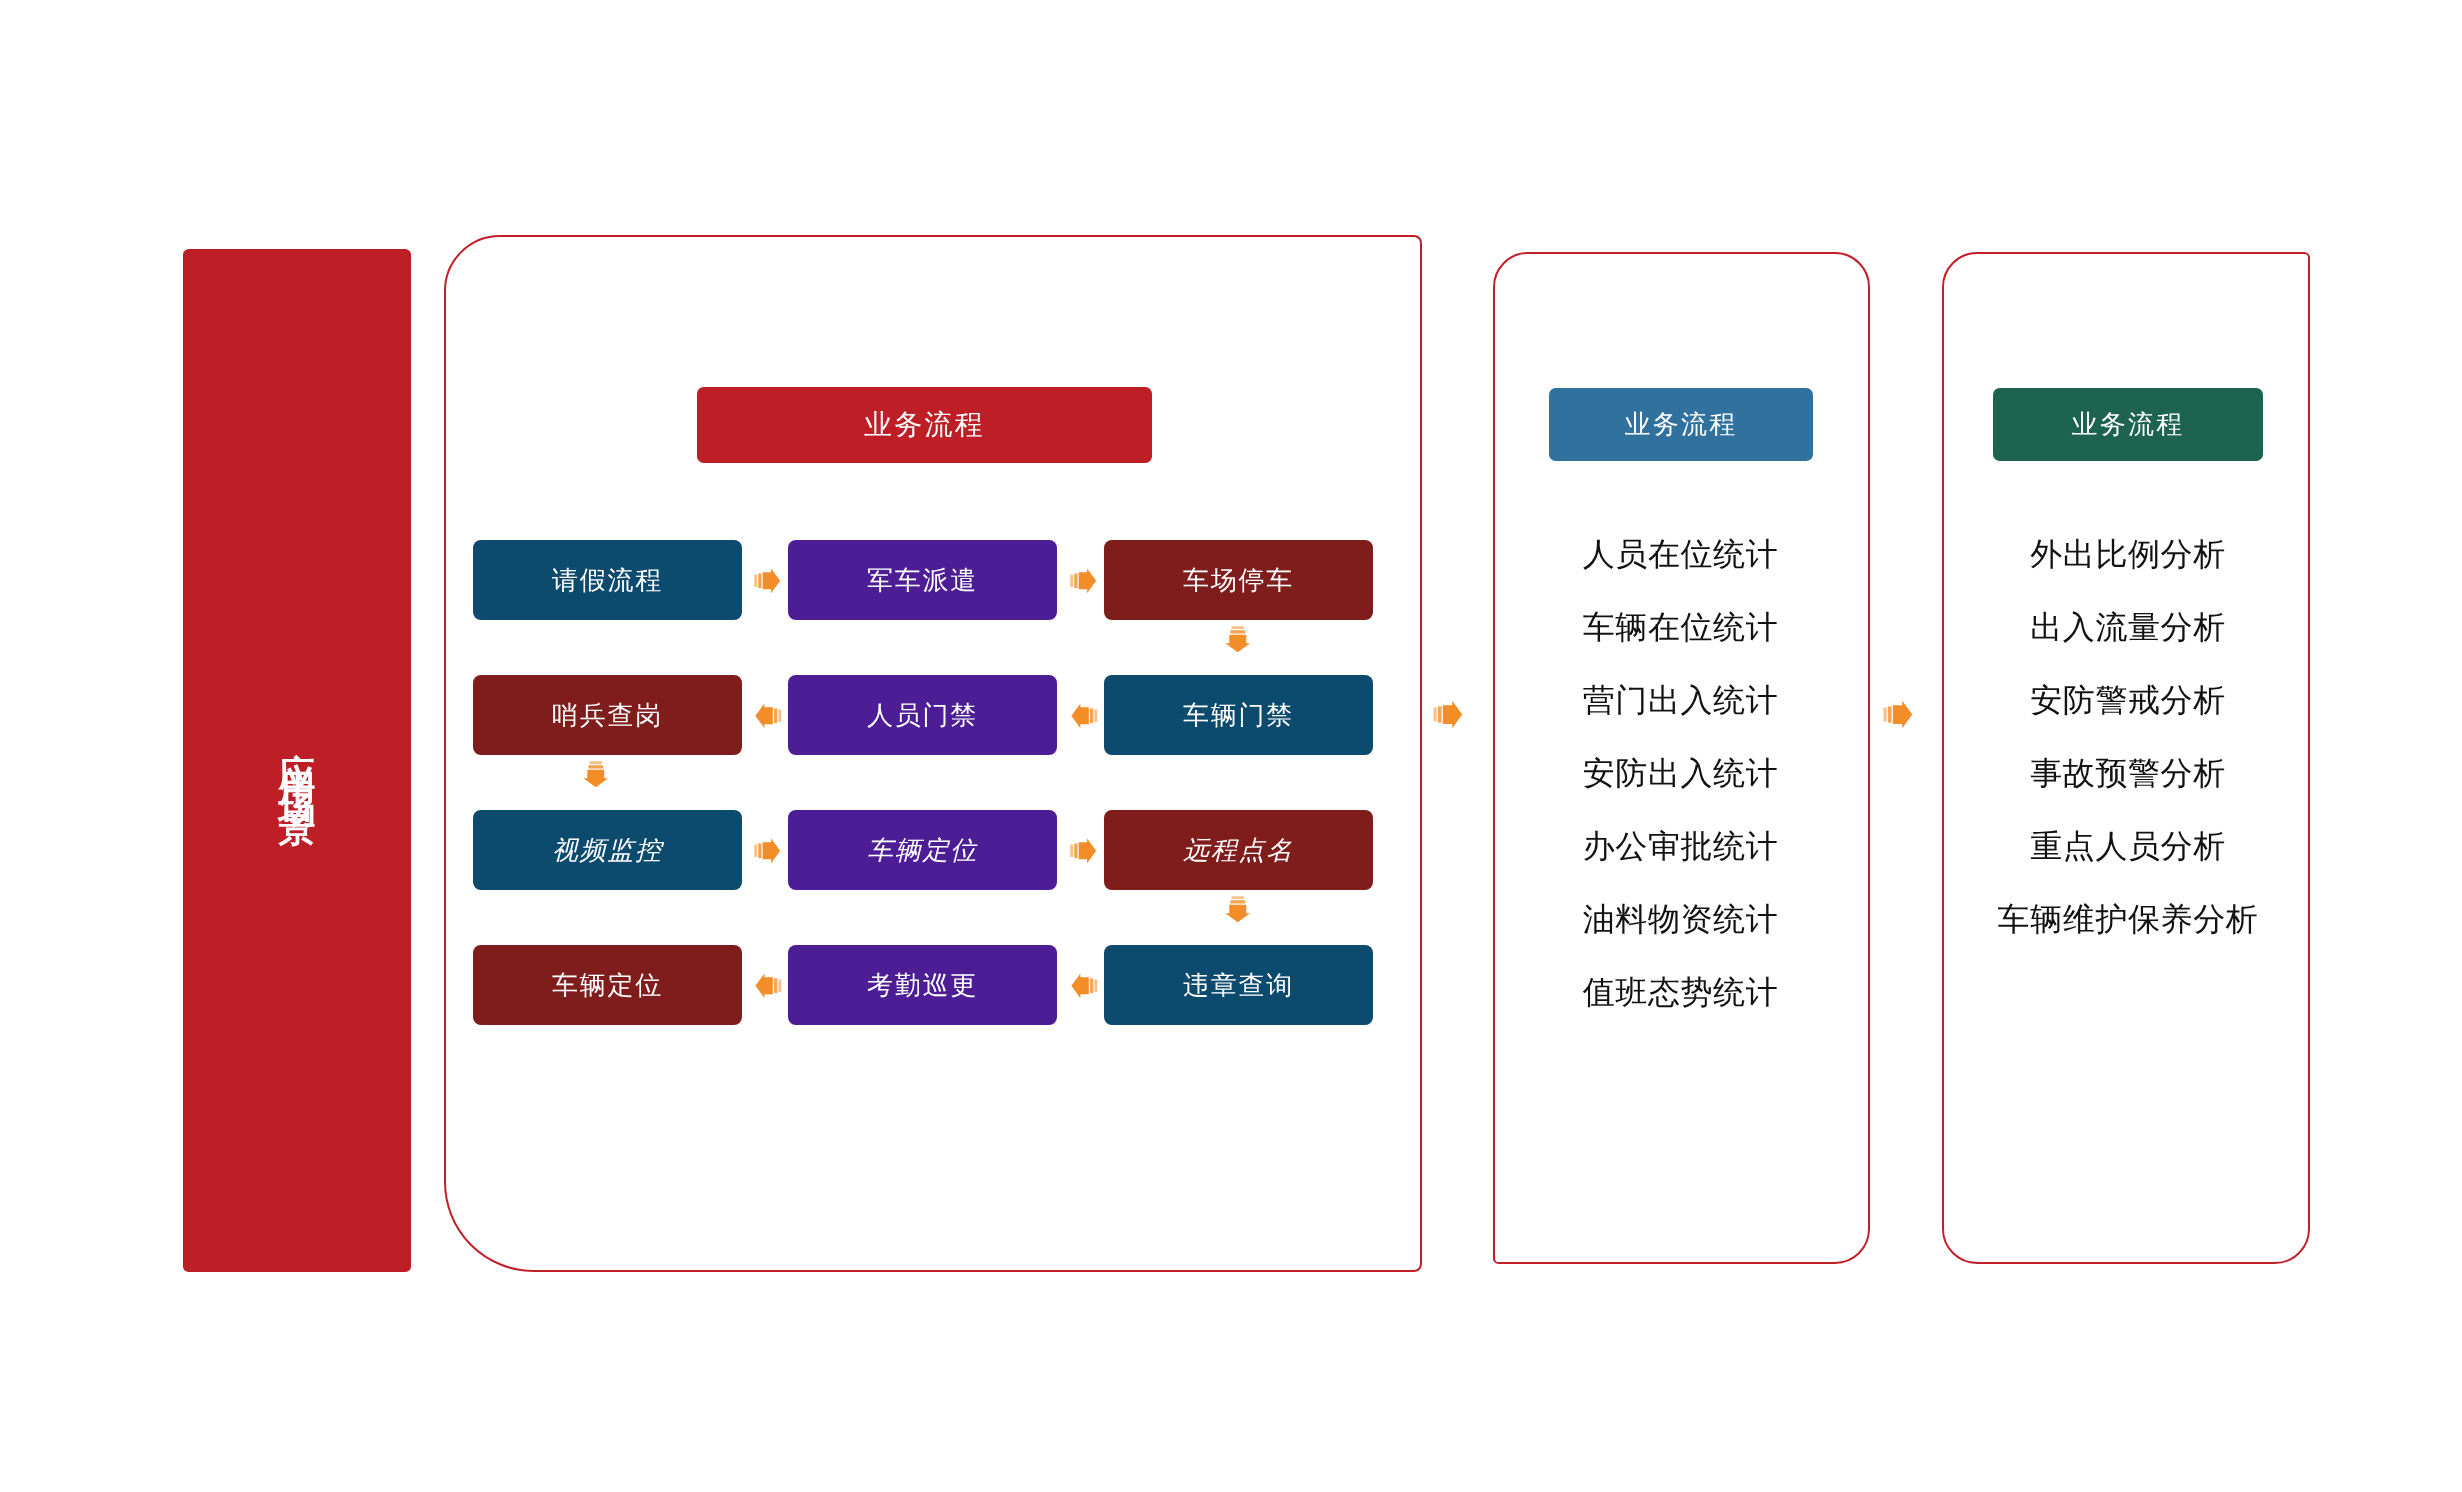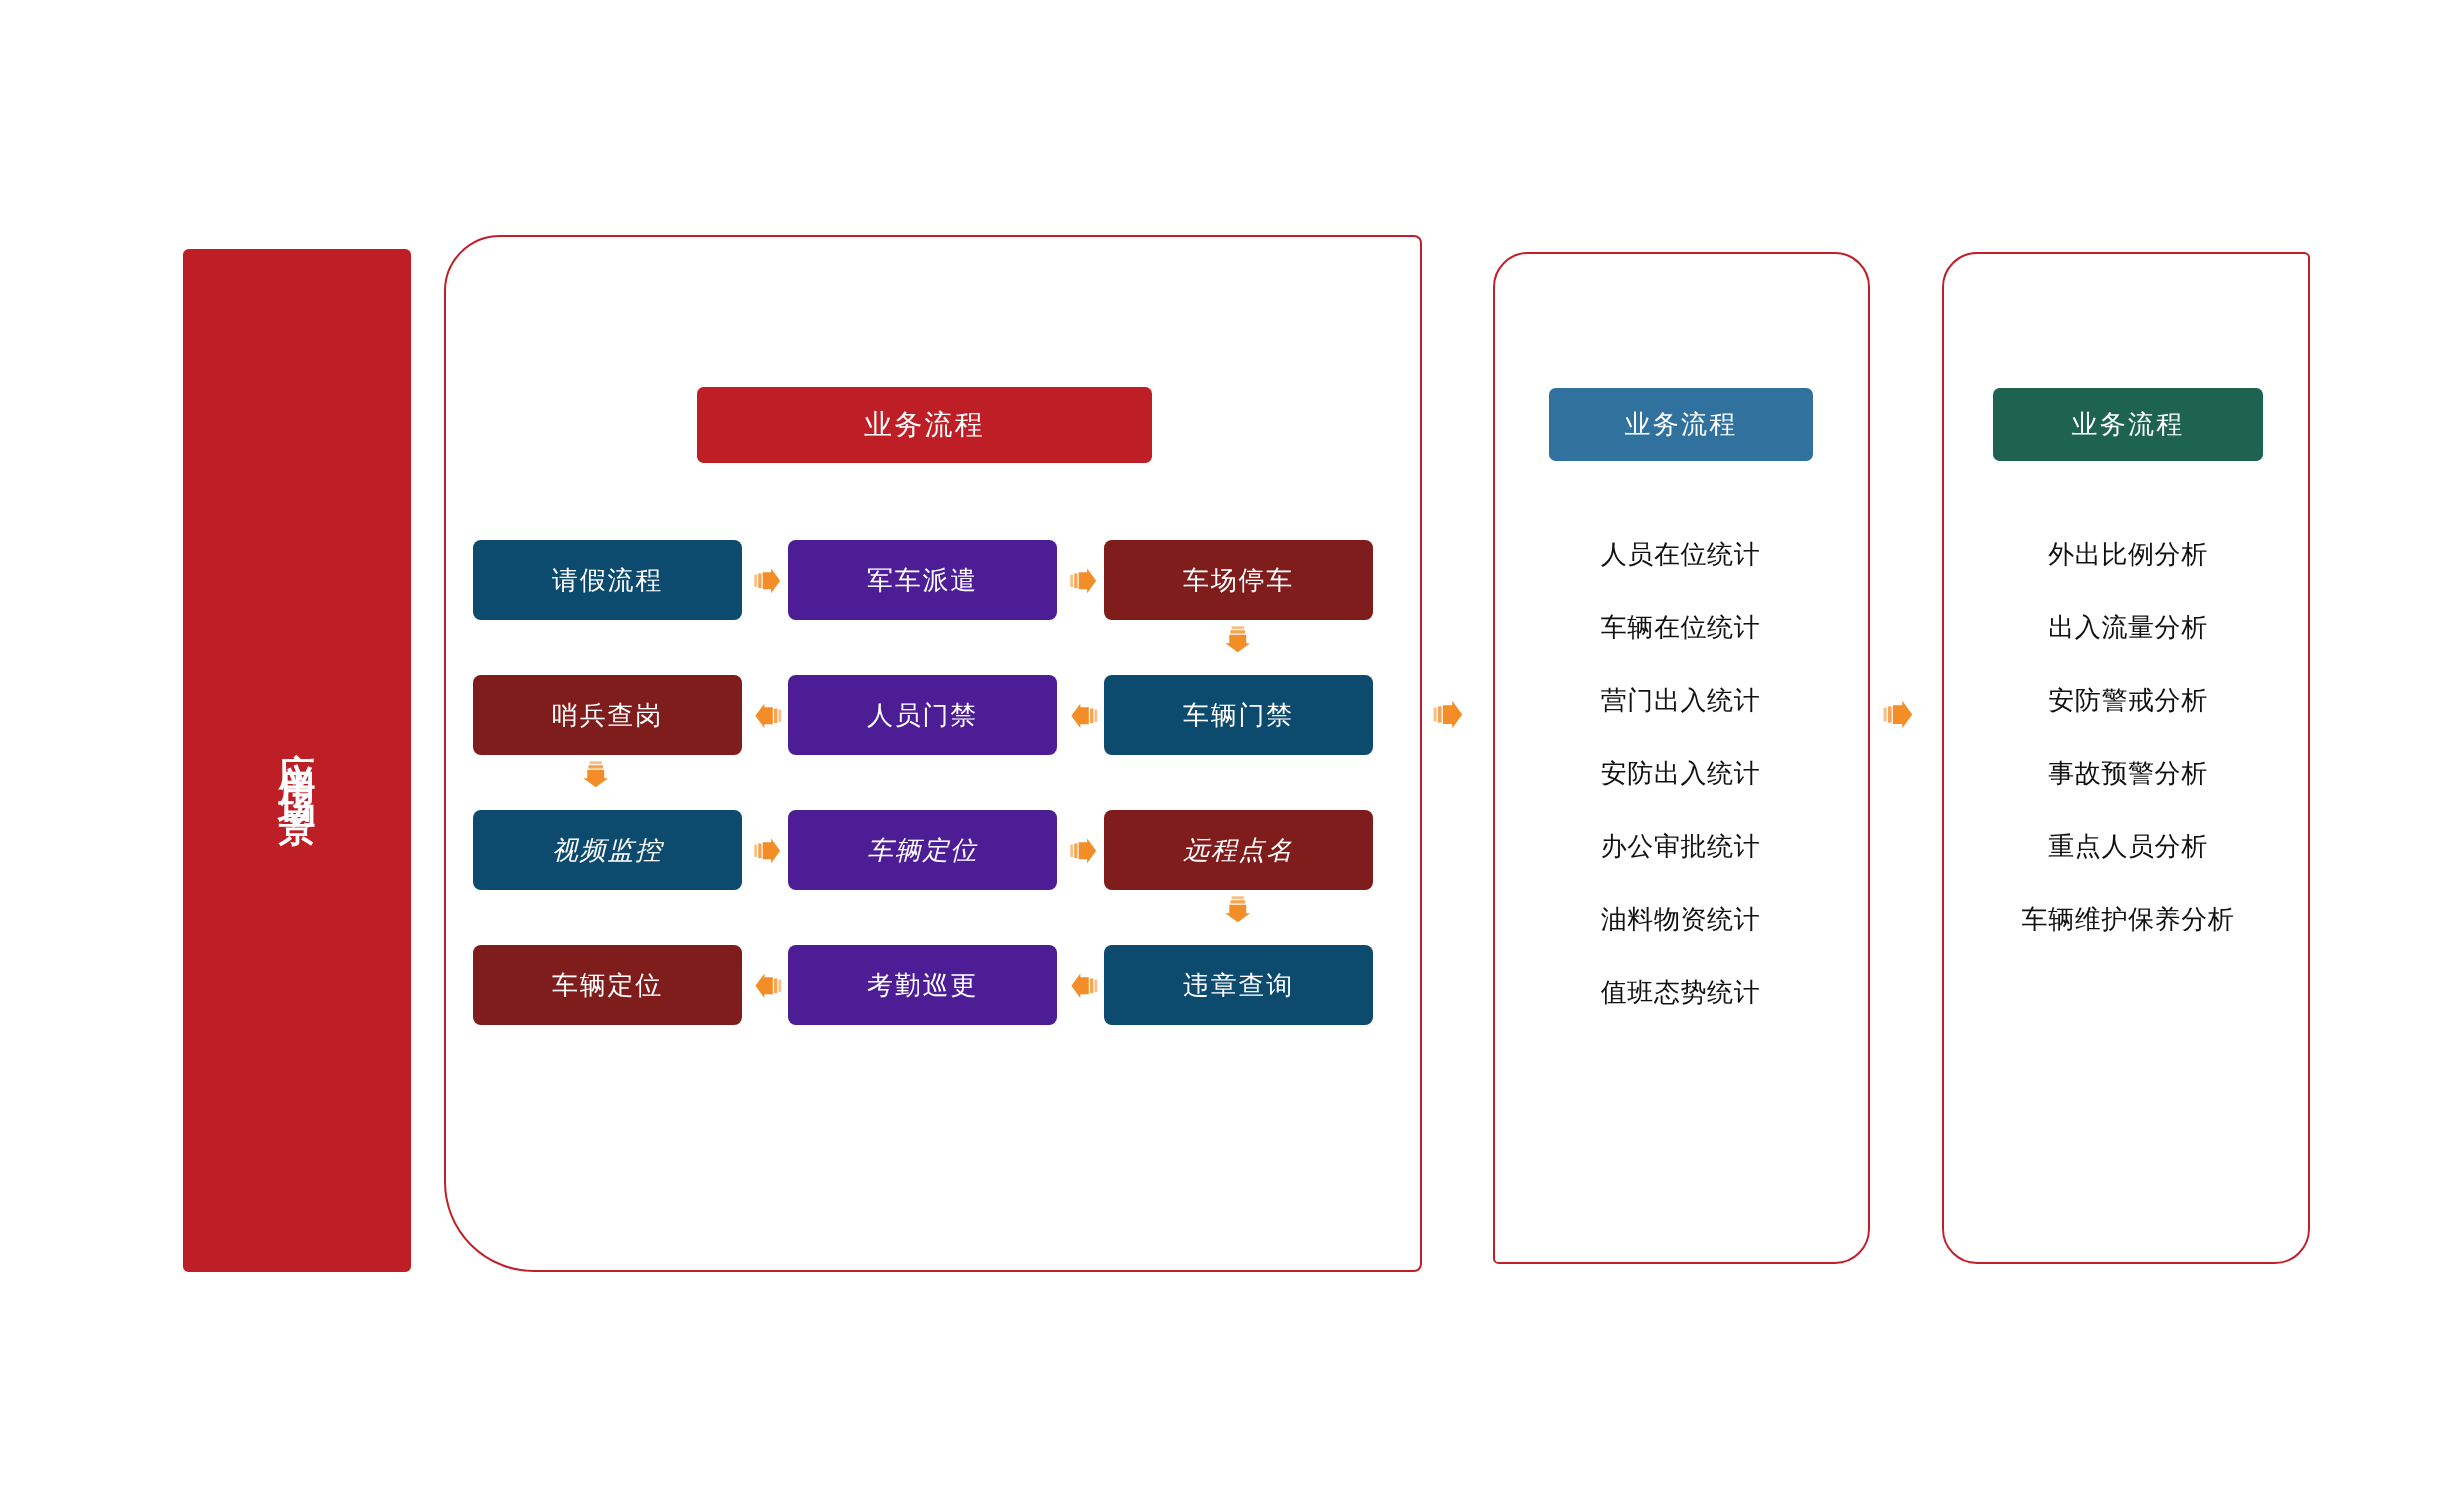--- a/index.html
+++ b/index.html
@@ -197,21 +197,21 @@
 
   .col-list {
     position: absolute;
     display: flex;
     flex-direction: column;
     align-items: center;
   }
   #stats-list    { left: 1498px; top: 518px; width: 365px; }
   #analysis-list { left: 1948px; top: 518px; width: 360px; }
   .col-list .list-item {
-    font-size: 26px;
+    font-size: 32px;
     color: #111111;
     line-height: 73px;
     white-space: nowrap;
     letter-spacing: 0.6px;
   }
 </style>
 </head>
 <body>
 
 <div id="scenario-banner">

